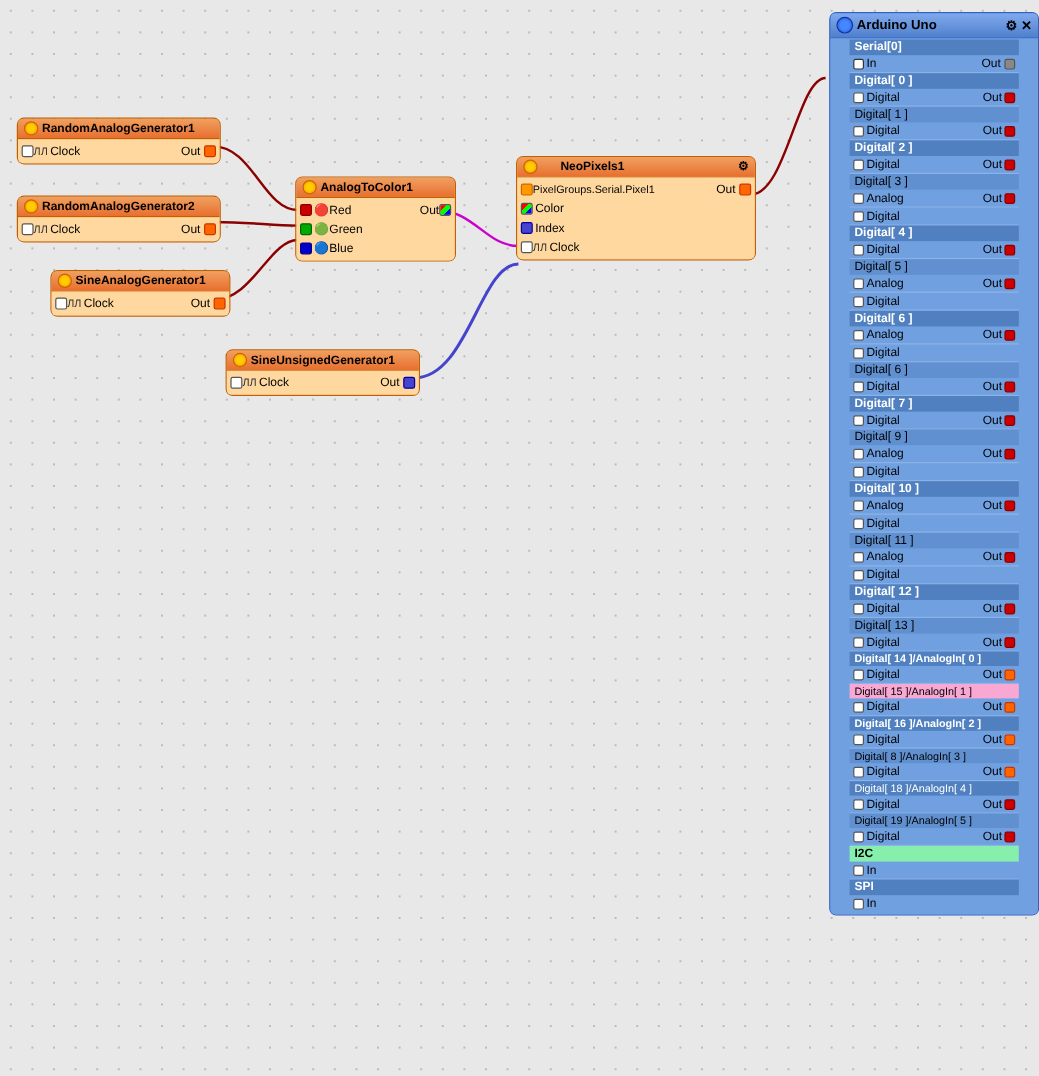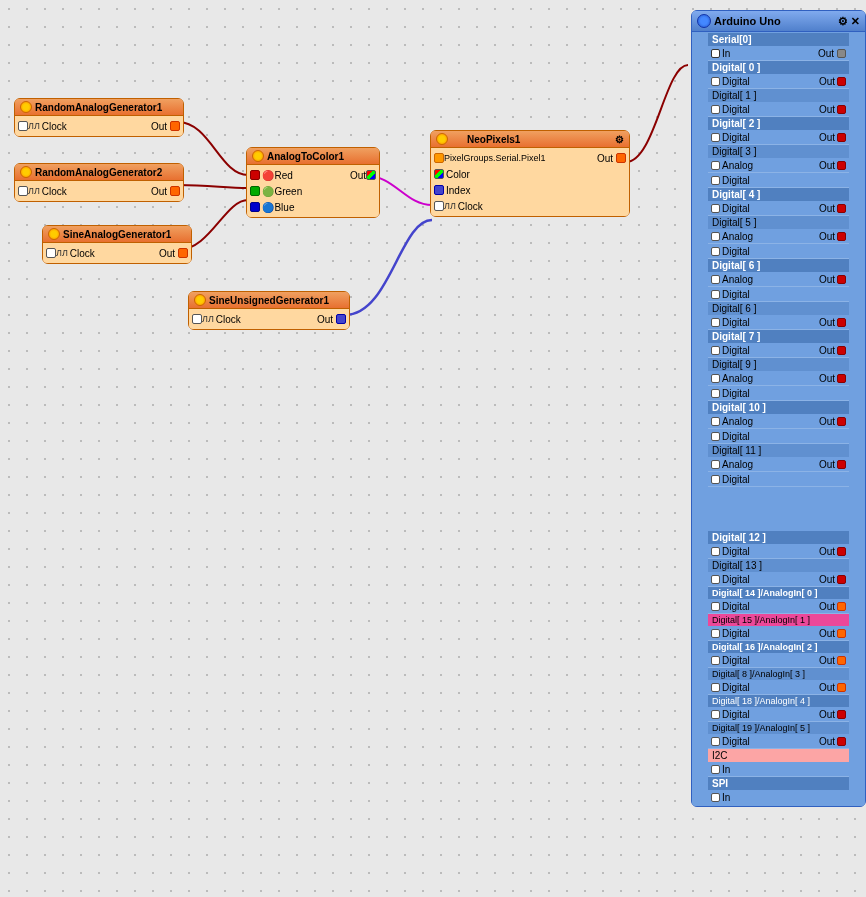--- a/index.html
+++ b/index.html
@@ -397,21 +397,21 @@
       <div class="port-indicator" style="width:9px;height:9px;"></div>
       <span style="margin-left:2px;font-size:10px;">Analog</span>
       <span class="label-right" style="margin-left:auto;">Out</span>
       <div class="port-indicator" style="width:9px;height:9px;background:#cc0000;border-color:#880000;margin-left:2px;"></div>
     </div>
     <div class="arduino-row">
       <div class="port-indicator" style="width:9px;height:9px;"></div>
       <span style="margin-left:2px;font-size:10px;">Digital</span>
     </div>
 
-    <div style="background:#5080c0;padding:1px 4px;font-size:10px;color:#fff;font-weight:bold;margin-top:44px;">Digital[ 12 ]</div>
+    <div style="background:#5080c0;padding:1px 4px;font-size:10px;color:#fff;font-weight:bold;">Digital[ 12 ]</div>
     <div class="arduino-row">
       <div class="port-indicator" style="width:9px;height:9px;"></div>
       <span style="margin-left:2px;font-size:10px;">Digital</span>
       <span class="label-right" style="margin-left:auto;">Out</span>
       <div class="port-indicator" style="width:9px;height:9px;background:#cc0000;border-color:#880000;margin-left:2px;"></div>
     </div>
 
     <div style="background:#6090d0;padding:1px 4px;font-size:10px;color:#000;">Digital[ 13 ]</div>
     <div class="arduino-row">
       <div class="port-indicator" style="width:9px;height:9px;"></div>
@@ -421,21 +421,21 @@
     </div>
 
     <div style="background:#5080c0;padding:1px 4px;font-size:9px;color:#fff;font-weight:bold;">Digital[ 14 ]/AnalogIn[ 0 ]</div>
     <div class="arduino-row">
       <div class="port-indicator" style="width:9px;height:9px;"></div>
       <span style="margin-left:2px;font-size:10px;">Digital</span>
       <span class="label-right" style="margin-left:auto;">Out</span>
       <div class="port-indicator" style="width:9px;height:9px;background:#ff6600;border-color:#cc3300;margin-left:2px;"></div>
     </div>
 
-    <div style="background:#ec4899;padding:1px 4px;font-size:9px;color:#000;">Digital[ 15 ]/AnalogIn[ 1 ]</div>
+    <div style="background:#f9a8d4;padding:1px 4px;font-size:9px;color:#000;">Digital[ 15 ]/AnalogIn[ 1 ]</div>
     <div class="arduino-row">
       <div class="port-indicator" style="width:9px;height:9px;"></div>
       <span style="margin-left:2px;font-size:10px;">Digital</span>
       <span class="label-right" style="margin-left:auto;">Out</span>
       <div class="port-indicator" style="width:9px;height:9px;background:#ff6600;border-color:#cc3300;margin-left:2px;"></div>
     </div>
 
     <div style="background:#5080c0;padding:1px 4px;font-size:9px;color:#fff;font-weight:bold;">Digital[ 16 ]/AnalogIn[ 2 ]</div>
     <div class="arduino-row">
       <div class="port-indicator" style="width:9px;height:9px;"></div>
@@ -461,21 +461,21 @@
     </div>
 
     <div style="background:#6090d0;padding:1px 4px;font-size:9px;color:#000;">Digital[ 19 ]/AnalogIn[ 5 ]</div>
     <div class="arduino-row">
       <div class="port-indicator" style="width:9px;height:9px;"></div>
       <span style="margin-left:2px;font-size:10px;">Digital</span>
       <span class="label-right" style="margin-left:auto;">Out</span>
       <div class="port-indicator" style="width:9px;height:9px;background:#cc0000;border-color:#880000;margin-left:2px;"></div>
     </div>
 
-    <div style="background:#fca5a5;padding:1px 4px;font-size:10px;color:#000;font-weight:normal;">I2C</div>
+    <div style="background:#86efac;padding:1px 4px;font-size:10px;color:#000;font-weight:bold;">I2C</div>
     <div class="arduino-row">
       <div class="port-indicator" style="width:9px;height:9px;"></div>
       <span style="margin-left:2px;font-size:10px;">In</span>
     </div>
 
     <div style="background:#5080c0;padding:1px 4px;font-size:10px;color:#fff;font-weight:bold;">SPI</div>
     <div class="arduino-row">
       <div class="port-indicator" style="width:9px;height:9px;"></div>
       <span style="margin-left:2px;font-size:10px;">In</span>
     </div>

